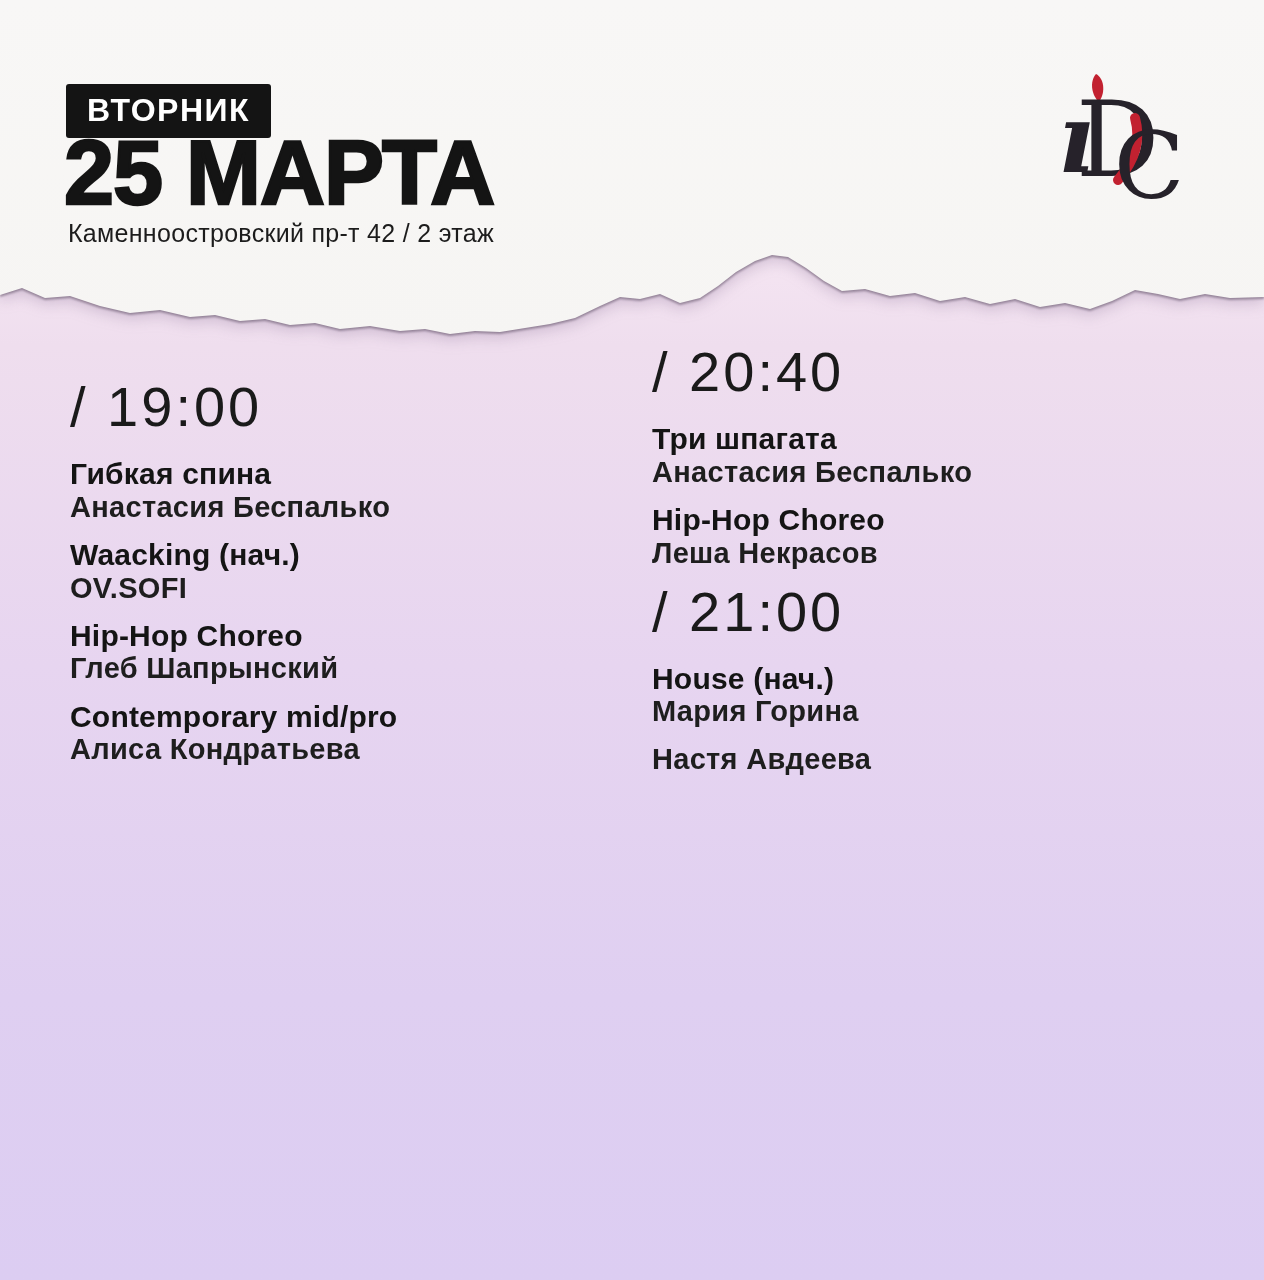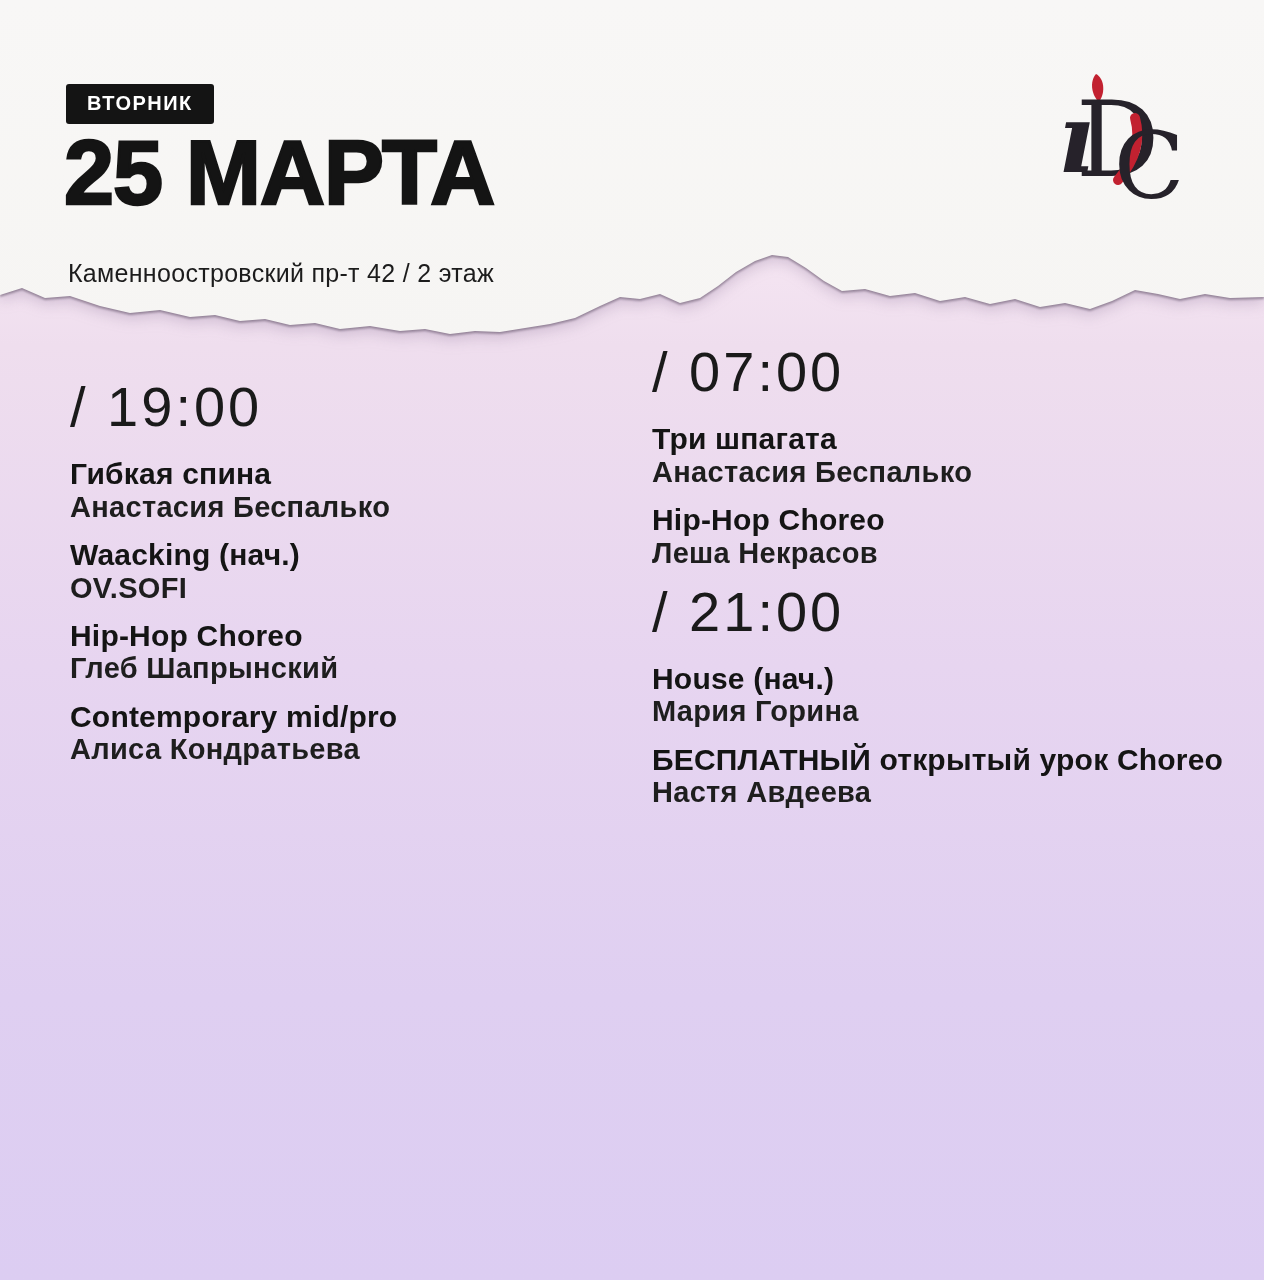--- a/index.html
+++ b/index.html
@@ -40,21 +40,21 @@
       600px 306px,575px 318px,550px 324px,525px 328px,500px 332px,475px 331px,
       450px 334px,425px 329px,400px 331px,370px 326px,340px 329px,315px 323px,
       290px 325px,265px 319px,240px 321px,215px 315px,190px 317px,160px 310px,
       130px 313px,100px 306px,70px 296px,45px 298px,22px 288px,0px 295px
     );
   }
 
   .day-badge {
     position: absolute; left: 66px; top: 84px;
     background: #141414; color: #ffffff;
-    font-size: 20px; font-weight: 700;
+    font-size: 32px; font-weight: 700;
     letter-spacing: 1.5px;
     padding: 8px 21px 9px 21px;
     border-radius: 3px;
   }
   .poster-title {
     position: absolute; left: 64px; top: 122px;
     color: #141414;
     font-size: 90px; font-weight: 700;
     letter-spacing: -1px;
     -webkit-text-stroke: 2.5px #141414;
@@ -116,53 +116,52 @@
         <div class="class-name">Hip-Hop Choreo</div>
         <div class="class-teacher">Глеб Шапрынский</div>
       </div>
       <div class="class-item">
         <div class="class-name">Contemporary mid/pro</div>
         <div class="class-teacher">Алиса Кондратьева</div>
       </div>
     </div>
 
     <div class="col col-right">
-      <div class="time">/ 07:00</div>
+      <div class="time">/ 20:40</div>
 
       <div class="class-item">
         <div class="class-name">Три шпагата</div>
         <div class="class-teacher">Анастасия Беспалько</div>
       </div>
       <div class="class-item">
         <div class="class-name">Hip-Hop Choreo</div>
         <div class="class-teacher">Леша Некрасов</div>
       </div>
 
       <div class="time">/ 21:00</div>
 
       <div class="class-item">
         <div class="class-name">House (нач.)</div>
         <div class="class-teacher">Мария Горина</div>
       </div>
       <div class="class-item">
-        <div class="class-name">БЕСПЛАТНЫЙ открытый урок Choreo</div>
         <div class="class-teacher">Настя Авдеева</div>
       </div>
     </div>
   </div>
 
   <div class="paper-wrap">
     <div class="paper"></div>
   </div>
 
   <div class="day-badge" style="z-index:3;">ВТОРНИК</div>
 
   <div class="poster-title" style="z-index:3;">25 МАРТА</div>
 
-  <div class="poster-address" style="z-index:3;margin-top:40px;">Каменноостровский пр-т 42  /  2 этаж</div>
+  <div class="poster-address" style="z-index:3;">Каменноостровский пр-т 42  /  2 этаж</div>
 
   <div class="logo" style="z-index:3;">
     <svg width="150" height="145" viewBox="0 0 150 145" xmlns="http://www.w3.org/2000/svg">
 
       <path d="M 58 8 C 66 12 68 26 61 36 C 54 30 51 16 58 8 Z" fill="#c22130"></path>
 
       <text x="20" y="106" font-family="DejaVu Serif, serif" font-style="italic" font-size="96" font-weight="700" fill="#26222a">ı</text>
 
       <text x="38" y="110" font-family="DejaVu Serif, serif" font-size="104" font-weight="400" fill="#26222a">D</text>
 

